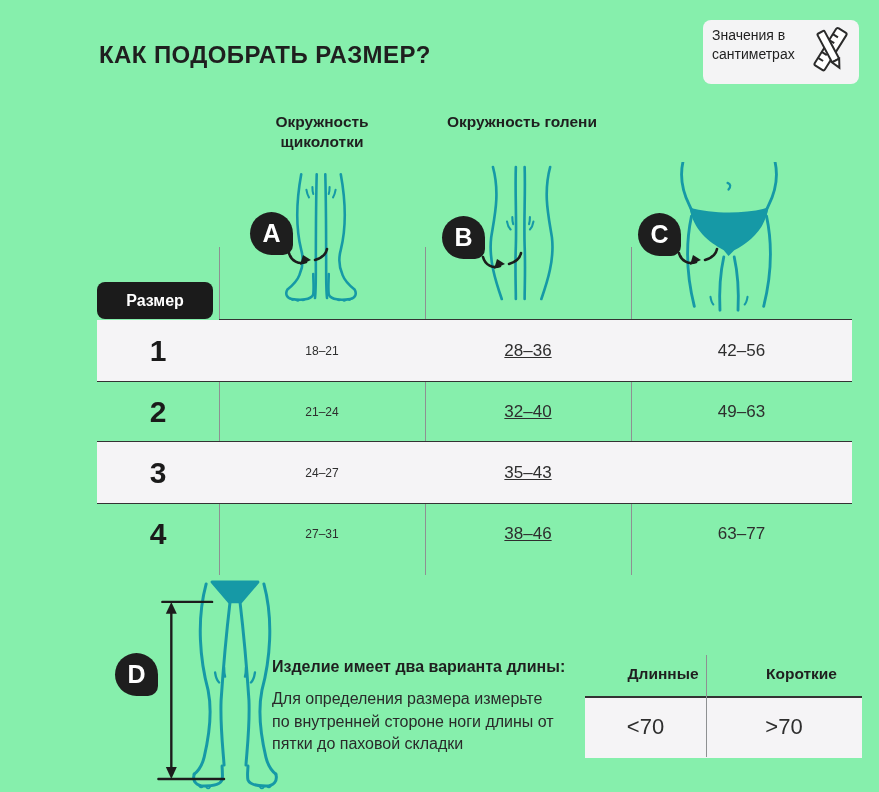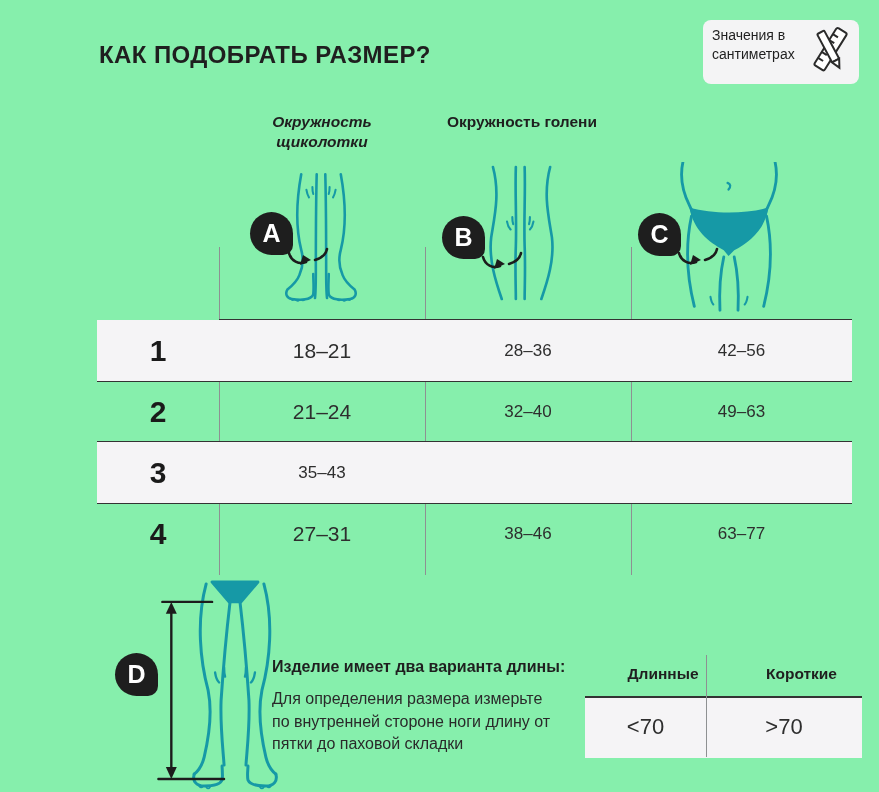--- a/index.html
+++ b/index.html
@@ -23,22 +23,22 @@
   .hline{height:2px;background:#333333;}
 
   
   .size-corner{left:97px;top:282px;width:116px;height:37px;background:#1b1b1b;color:#fff;
     border-radius:8px;display:flex;align-items:center;justify-content:center;font-size:16px;font-weight:700;}
   .rows{left:97px;top:320px;width:755px;}
   .trow{display:flex;height:61px;align-items:center;}
   .trow.alt{background:#f5f4f6;}
   .cell{text-align:center;}
   .cell.size{width:122px;font-size:30px;font-weight:700;color:#1a1a1a;}
-  .cell.v1{width:206px;font-size:21px;color:#2e2e2e;}
-  .cell.v2{width:206px;font-size:17px;color:#2e2e2e;}
+  .cell.v1{width:206px;font-size:12px;color:#2e2e2e;}
+  .cell.v2{width:206px;font-size:17px;color:#2e2e2e;text-decoration:underline;}
   .cell.v3{width:221px;font-size:17px;color:#2e2e2e;}
 
   
   .badge{width:43px;height:43px;background:#1e1e1e;border-radius:50% 50% 10px 50%;
     color:#ffffff;display:flex;align-items:center;justify-content:center;font-size:25px;font-weight:800;}
 
   
   .len-heading{left:272px;top:658px;width:330px;font-size:16px;font-weight:700;color:#1f1f1f;}
   .len-body{left:272px;top:688px;width:288px;font-size:16px;line-height:1.42;color:#2a2a2a;}
 
@@ -70,21 +70,21 @@
           <line x1="14" y1="37" x2="20" y2="37"></line>
         </g>
         <g transform="rotate(-28 20 24)" fill="#ffffff" stroke="#2b2b2b" stroke-width="2">
           <rect x="16" y="4" width="8" height="32" rx="1"></rect>
           <path d="M16,36 L20,44 L24,36 Z"></path>
         </g>
       </svg>
     </span>
   </div>
 
-  <div class="abs col-header" style="left:232px;font-style:italic;">Окружность щиколотки</div>
+  <div class="abs col-header" style="left:232px;">Окружность щиколотки</div>
   <div class="abs col-header" style="left:432px;">Окружность голени</div>
 
   <div class="abs" style="left:278px;top:163px;">
     <svg width="86" height="148" viewBox="0 0 100 150" fill="none" stroke="#1699a6" stroke-width="3" stroke-linecap="round">
       <path d="M27,2 C21,35 20,62 27,90 C30,101 29,110 25,119 C22,127 16,132 11,136 C8,141 10,146 16,147 C27,149 38,148 41,142 C42,133 41,125 41,118"></path>
       <path d="M45,2 C44,40 44,80 44,112 C44,125 44,138 43,146"></path>
       <path d="M73,2 C79,35 80,62 73,90 C70,101 71,110 75,119 C78,127 84,132 89,136 C92,141 90,146 84,147 C73,149 62,148 59,142 C58,133 59,125 59,118"></path>
       <path d="M55,2 C56,40 56,80 56,112 C56,125 56,138 57,146"></path>
       <path d="M33,20 q1,6 3,9" stroke-width="2.4"></path>
         <path d="M40,17 q0,5 1,8" stroke-width="2.4"></path>
@@ -150,36 +150,38 @@
   </div>
 
   <div class="abs vline" style="left:219px;top:247px;height:328px;"></div>
   <div class="abs vline" style="left:425px;top:247px;height:328px;"></div>
   <div class="abs vline" style="left:631px;top:247px;height:328px;"></div>
   <div class="abs hline" style="left:219px;top:319px;width:633px;"></div>
   <div class="abs hline" style="left:97px;top:380px;width:755px;"></div>
   <div class="abs hline" style="left:97px;top:441px;width:755px;"></div>
   <div class="abs hline" style="left:97px;top:502px;width:755px;"></div>
 
+  <div class="abs size-corner">Размер</div>
 
   <div class="abs rows">
     <div class="trow alt">
       <div class="cell size">1</div>
       <div class="cell v1">18–21</div>
       <div class="cell v2">28–36</div>
       <div class="cell v3">42–56</div>
     </div>
     <div class="trow">
       <div class="cell size">2</div>
       <div class="cell v1">21–24</div>
       <div class="cell v2">32–40</div>
       <div class="cell v3">49–63</div>
     </div>
     <div class="trow alt">
       <div class="cell size">3</div>
+      <div class="cell v1">24–27</div>
       <div class="cell v2">35–43</div>
     </div>
     <div class="trow">
       <div class="cell size">4</div>
       <div class="cell v1">27–31</div>
       <div class="cell v2">38–46</div>
       <div class="cell v3">63–77</div>
     </div>
   </div>
 
@@ -206,21 +208,21 @@
         <line x1="21" y1="33" x2="21" y2="197"></line>
         <polygon points="21,26 15.5,38 26.5,38" fill="#1c1c1c" stroke="none"></polygon>
         <polygon points="21,204 15.5,192 26.5,192" fill="#1c1c1c" stroke="none"></polygon>
       </g>
     </svg>
   </div>
 
   <div class="abs badge" style="left:115px;top:653px;">D</div>
 
   <div class="abs len-heading">Изделие имеет два варианта длины:</div>
-  <div class="abs len-body">Для определения размера измерьте по внутренней стороне ноги длину от пятки до паховой складки</div>
+  <div class="abs len-body">Для определения размера измерьте по внутренней стороне ноги длины от пятки до паховой складки</div>
 
   <div class="abs len-table">
     <div class="len-head">
       <div class="lcell c2">Длинные</div>
       <div class="lcell c1">Короткие</div>
     </div>
     <div class="abs hline" style="left:0;top:44px;width:277px;"></div>
     <div class="len-values">
       <div class="lcell c1">&lt;70</div>
       <div class="lcell c2">&gt;70</div>

